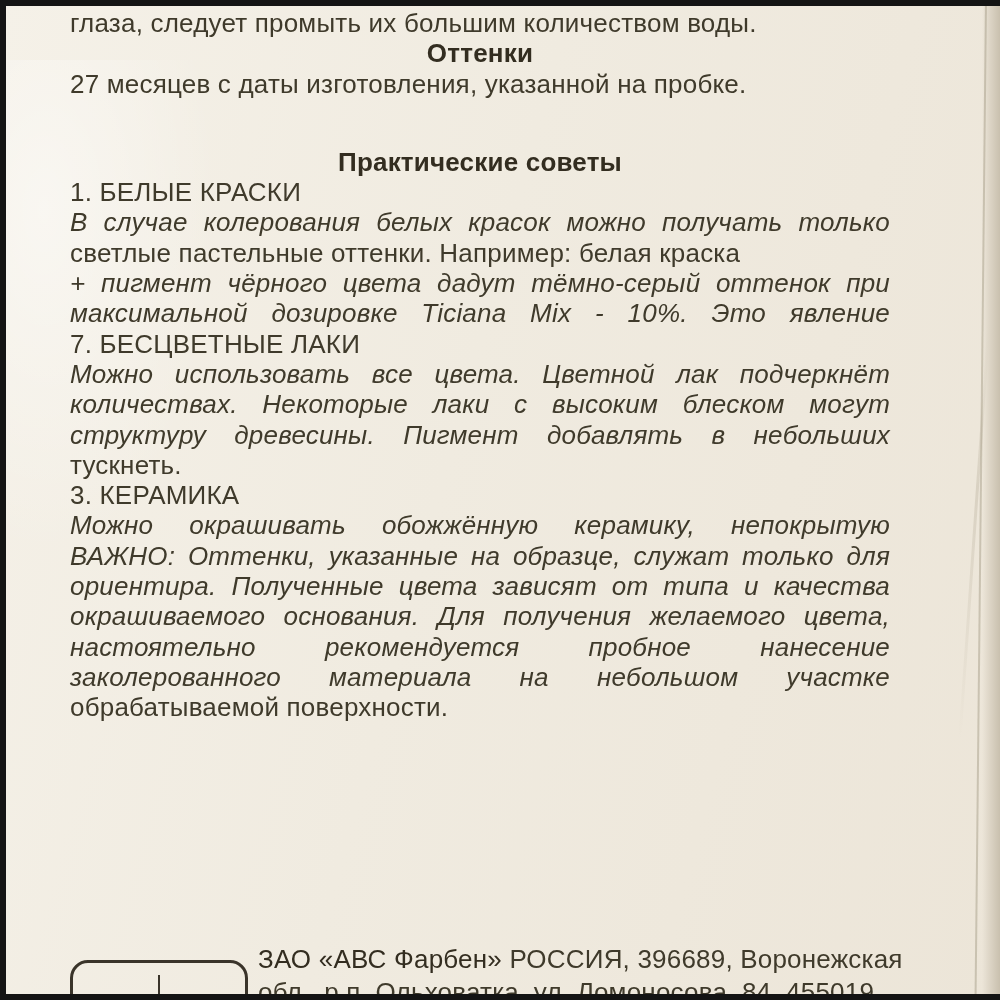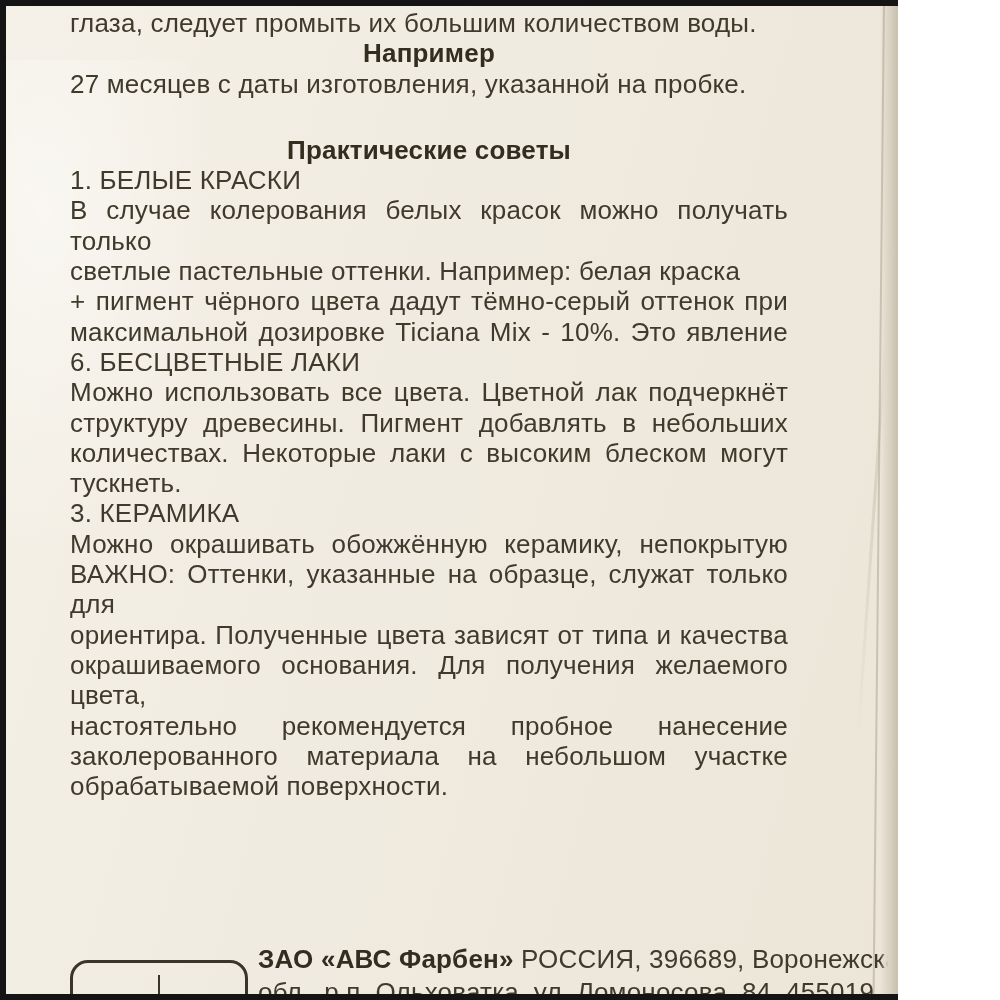--- a/index.html
+++ b/index.html
@@ -1,18 +1,18 @@
 <!DOCTYPE html>
 <html lang="ru" style="--text-color: #3f3a2b; --edge-color: #141414;"><head>
 <meta charset="utf-8">
 <style>
   html,body{margin:0;padding:0;}
   .photo{
     position:relative;
-    width:898px;height:1000px;
+    width:1000px;height:1000px;
     overflow:hidden;
     background:linear-gradient(105deg,#f5f1e8 0%,#f0ebe0 45%,#ece5d8 100%);
     font-family:"Liberation Sans","DejaVu Sans",sans-serif;
     color:var(--text-color,#3f3a2b);
   }
   
   .photo::before{
     content:"";position:absolute;left:0;top:60px;width:220px;height:500px;
     background:radial-gradient(ellipse at 20% 30%,rgba(255,255,255,.45),rgba(255,255,255,0) 70%);
     pointer-events:none;
@@ -33,29 +33,29 @@
     background:linear-gradient(to bottom,rgba(170,160,138,0),rgba(170,160,138,.30) 40%,rgba(170,160,138,0));
     transform:rotate(4deg);
   }
   .content{
     position:absolute;left:0;top:8px;right:0;
     padding:0 110px 0 70px;
     font-size:26px;line-height:30.3px;
     letter-spacing:.2px;
   }
   .line{min-height:30.3px;white-space:nowrap;}
-  .line.justify{white-space:normal;text-align:justify;text-align-last:justify;}
+  .line.justify{white-space:normal;text-align:justify;text-align-last:justify;font-style:italic;}
   .line.left{text-align:left;}
   .line.center-bold{text-align:center;font-weight:bold;color:#332d20;white-space:normal;}
-  .line.gap-before{margin-top:36px;}
+  .line.gap-before{margin-top:48px;}
   .footer{
     position:absolute;left:258px;top:943px;width:700px;z-index:3;
     font-size:26px;line-height:33px;letter-spacing:.2px;white-space:nowrap;
   }
-  .footer .bold{font-weight:bold;color:#332d20;}
+  .footer .bold{font-weight:normal;color:#332d20;}
   .cert-box{
     position:absolute;left:70px;top:960px;width:178px;height:70px;z-index:2;
     border:3px solid #3a342a;border-radius:18px;
     background:transparent;box-sizing:border-box;
   }
   .cert-divider{
     position:absolute;left:85px;top:12px;bottom:0;width:2px;
     background:#3a342a;
   }
 </style>
@@ -63,32 +63,32 @@
 <body>
 
 <div class="photo">
 
   <div class="paper-right-edge"></div>
   <div class="paper-edge-line"></div>
   <div class="fold-shade"></div>
 
   <div class="content" id="lines-container">
       <div class="line left">глаза, следует промыть их большим количеством воды.</div>
-      <div class="line center-bold">Например</div>
+      <div class="line center-bold">Оттенки</div>
       <div class="line left">27 месяцев с даты изготовления, указанной на пробке.</div>
       <div class="line center-bold gap-before">Практические советы</div>
       <div class="line left">1. БЕЛЫЕ КРАСКИ</div>
       <div class="line justify">В случае колерования белых красок можно получать только</div>
       <div class="line left">светлые пастельные оттенки. Например: белая краска</div>
       <div class="line justify">+ пигмент чёрного цвета дадут тёмно-серый оттенок при</div>
       <div class="line justify">максимальной дозировке Ticiana Mix - 10%. Это явление</div>
-      <div class="line left">6. БЕСЦВЕТНЫЕ ЛАКИ</div>
+      <div class="line left">7. БЕСЦВЕТНЫЕ ЛАКИ</div>
       <div class="line justify">Можно использовать все цвета. Цветной лак подчеркнёт</div>
+      <div class="line justify">количествах. Некоторые лаки с высоким блеском могут</div>
       <div class="line justify">структуру древесины. Пигмент добавлять в небольших</div>
-      <div class="line justify">количествах. Некоторые лаки с высоким блеском могут</div>
       <div class="line left">тускнеть.</div>
       <div class="line left">3. КЕРАМИКА</div>
       <div class="line justify">Можно окрашивать обожжённую керамику, непокрытую</div>
       <div class="line justify">ВАЖНО: Оттенки, указанные на образце, служат только для</div>
       <div class="line justify">ориентира. Полученные цвета зависят от типа и качества</div>
       <div class="line justify">окрашиваемого основания. Для получения желаемого цвета,</div>
       <div class="line justify">настоятельно рекомендуется пробное нанесение</div>
       <div class="line justify">заколерованного материала на небольшом участке</div>
       <div class="line left">обрабатываемой поверхности.</div>
     </div>

